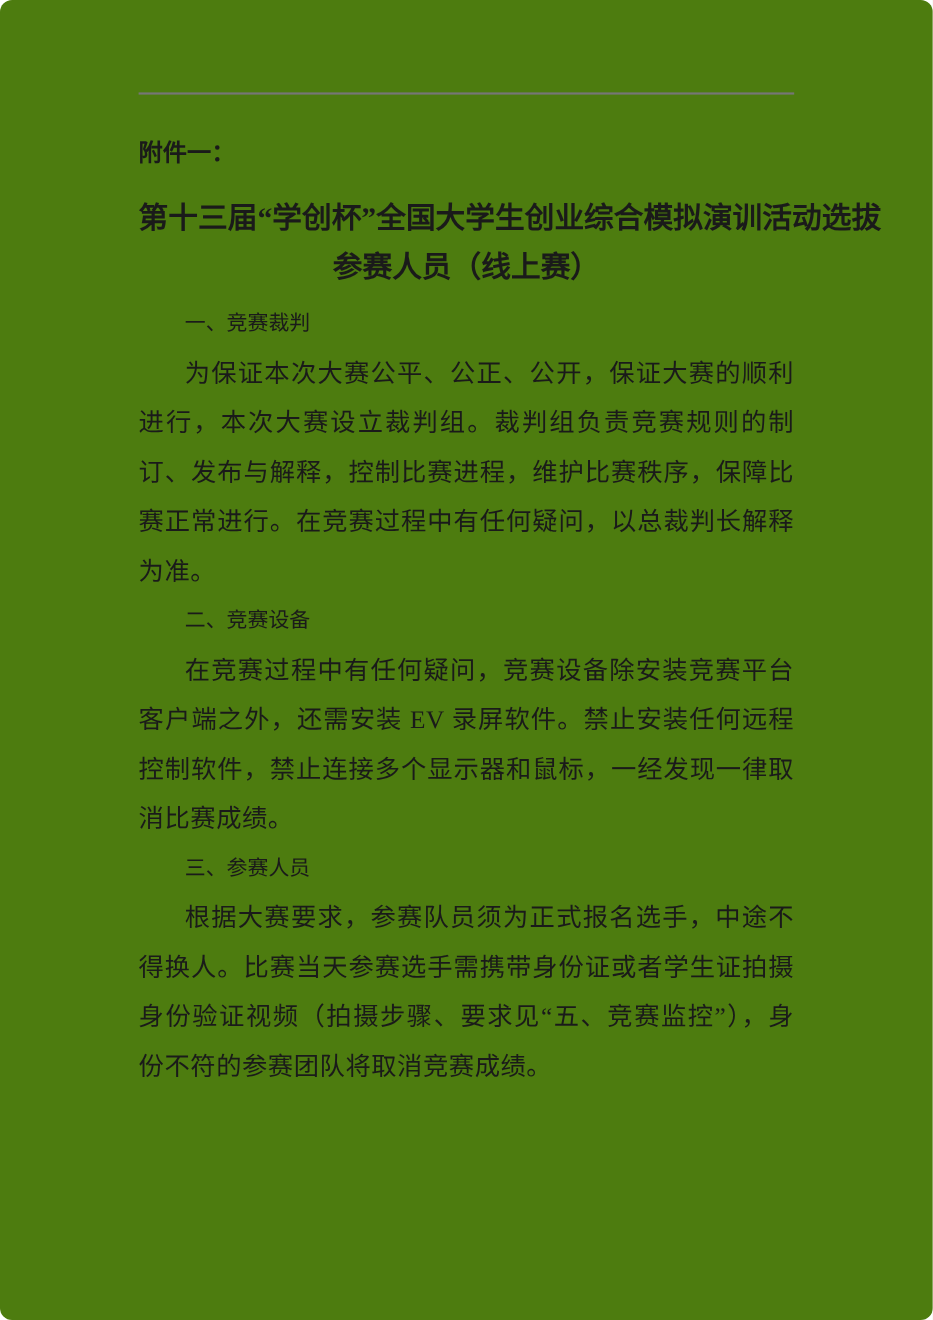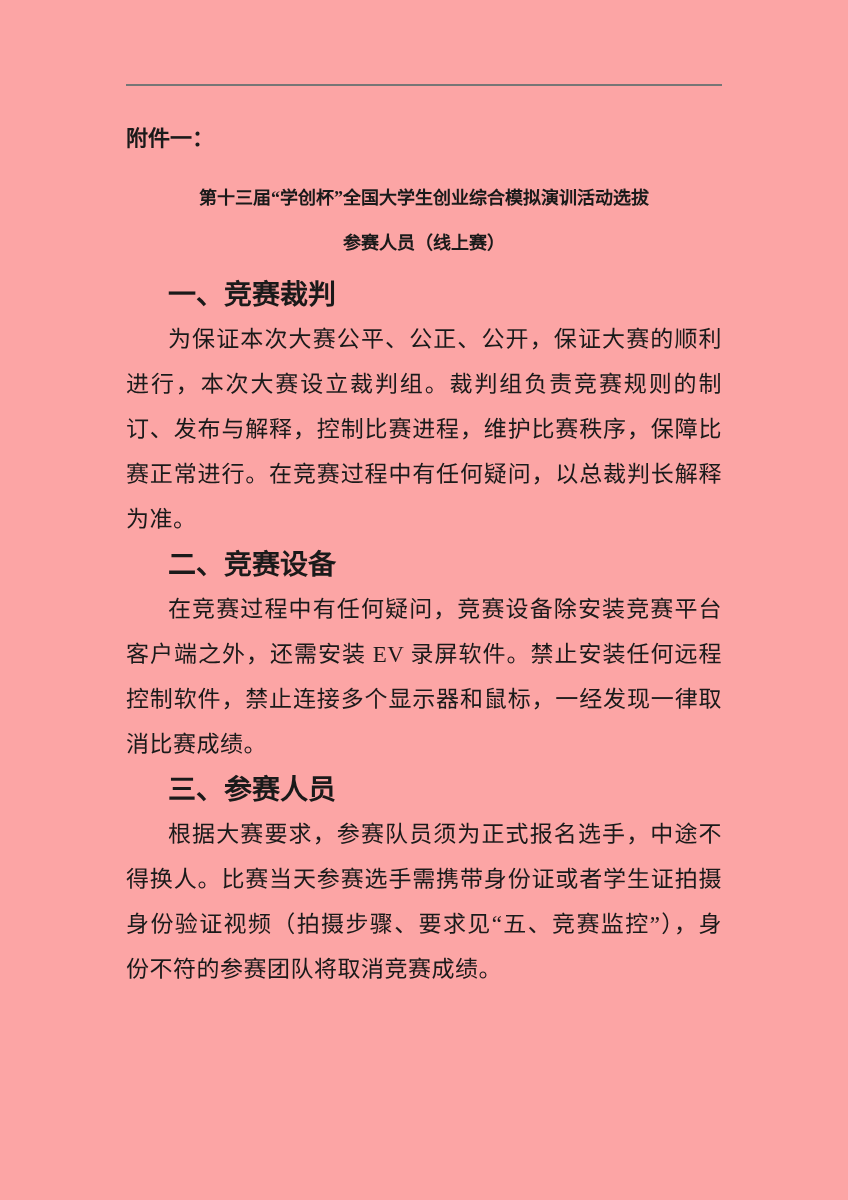--- a/index.html
+++ b/index.html
@@ -1,52 +1,53 @@
 <!DOCTYPE html>
 <html lang="zh-CN"><head>
 <meta charset="utf-8">
 <style>
   html, body { margin: 0; padding: 0; background: #ffffff; }
   .page {
     position: relative;
     width: 848px;
     height: 1200px;
-    background: #fca5a5;
+    background: #4d7c0f;
     box-sizing: border-box;
     padding: 84px 126px 0 126px;
     font-family: "Liberation Serif", "DejaVu Serif", serif;
     color: #1a1a1a;
     overflow: hidden;
+    border-radius: 11px;
   }
   .header-rule {
     height: 2px;
     background: #767676;
     margin: 0 0 30px 0;
   }
   .attachment-label {
     font-size: 22px;
     font-weight: 700;
     line-height: 45px;
     margin: 0;
   }
   .doc-title {
     margin: 15px 0 6px 0;
-    font-size: 18px;
+    font-size: 27px;
     font-weight: 700;
     line-height: 45px;
     text-align: center;
   }
   .doc-title .title-line {
     display: block;
     white-space: nowrap;
   }
   .section-heading {
     margin: 0;
-    font-size: 28px;
-    font-weight: 700;
+    font-size: 19px;
+    font-weight: 400;
     line-height: 45px;
     text-indent: 42px;
   }
   .body-para {
     margin: 0;
     font-size: 23px;
     font-weight: 400;
     line-height: 45px;
     text-indent: 42px;
     text-align: justify;

